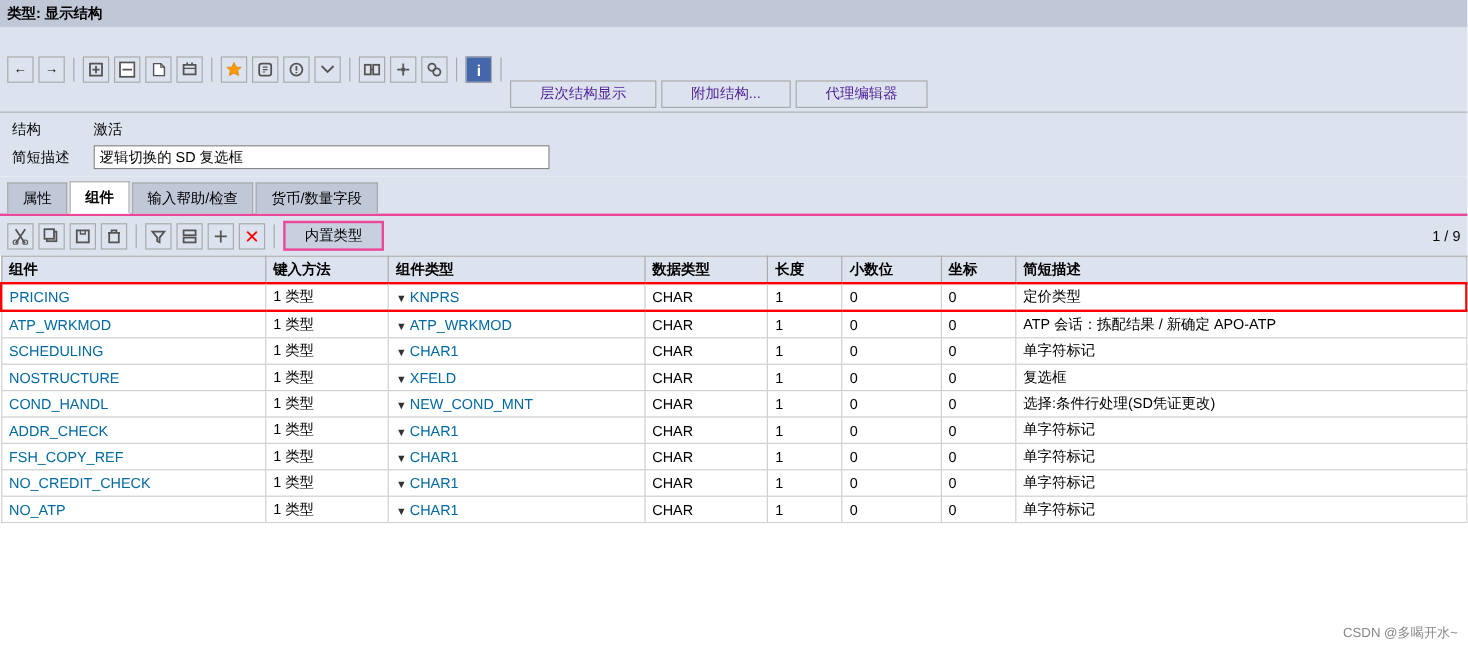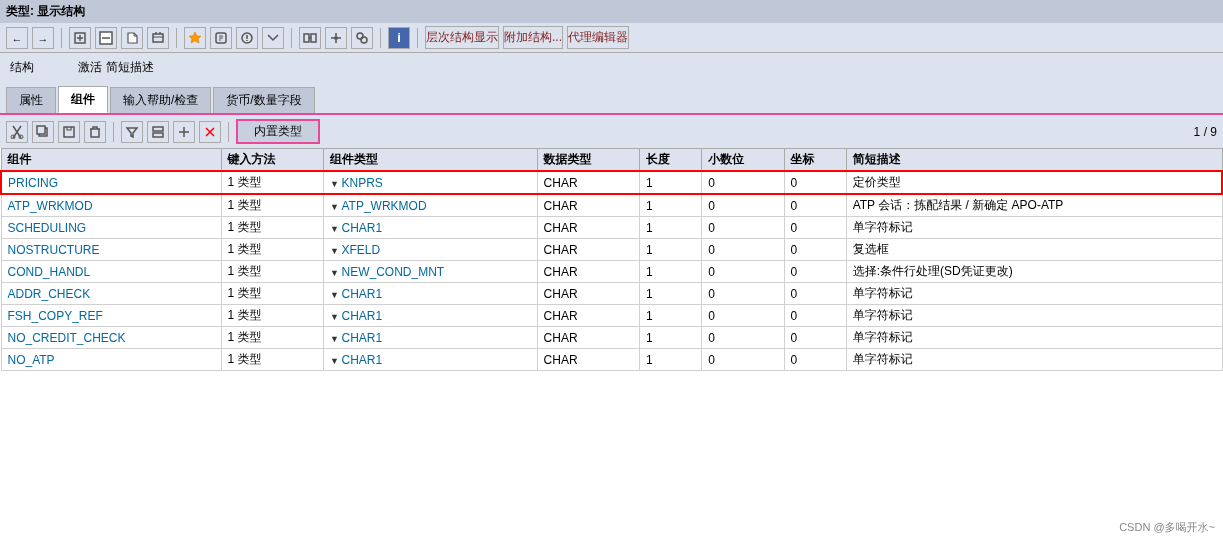--- a/index.html
+++ b/index.html
@@ -35,33 +35,34 @@
     }
 
     .toolbar-sep {
       width: 1px;
       height: 20px;
       background: #aaa;
       margin: 0 3px;
     }
 
     .toolbar-text-btn {
-      padding: 2px 0;
+      padding: 2px 24px;
       background: #dde3ee;
       border: 1px solid #aaa;
       cursor: pointer;
       font-size: 12px;
-      color: #7f1d1d;
+      color: #4c1d95;
+      margin-top: 41px;
     }
 
     .form-area {
       background: #dde3ee;
       padding: 6px 10px;
       display: flex;
-      flex-direction: row;
+      flex-direction: column;
       gap: 4px;
     }
 
     .form-row {
       display: flex;
       align-items: center;
       gap: 8px;
     }
 
     .form-label {
@@ -270,20 +271,21 @@
   <button class="toolbar-text-btn">代理编辑器</button>
 </div>
 
 <div class="form-area">
   <div class="form-row">
     <span class="form-label">结构</span>
     <span class="form-badge">激活</span>
   </div>
   <div class="form-row">
     <span class="form-label">简短描述</span>
+    <input class="form-input" value="逻辑切换的 SD 复选框" style="width: 380px;">
   </div>
 </div>
 
 <div class="tabs-bar">
   <div class="tab">属性</div>
   <div class="tab active">组件</div>
   <div class="tab">输入帮助/检查</div>
   <div class="tab">货币/数量字段</div>
 </div>
 

